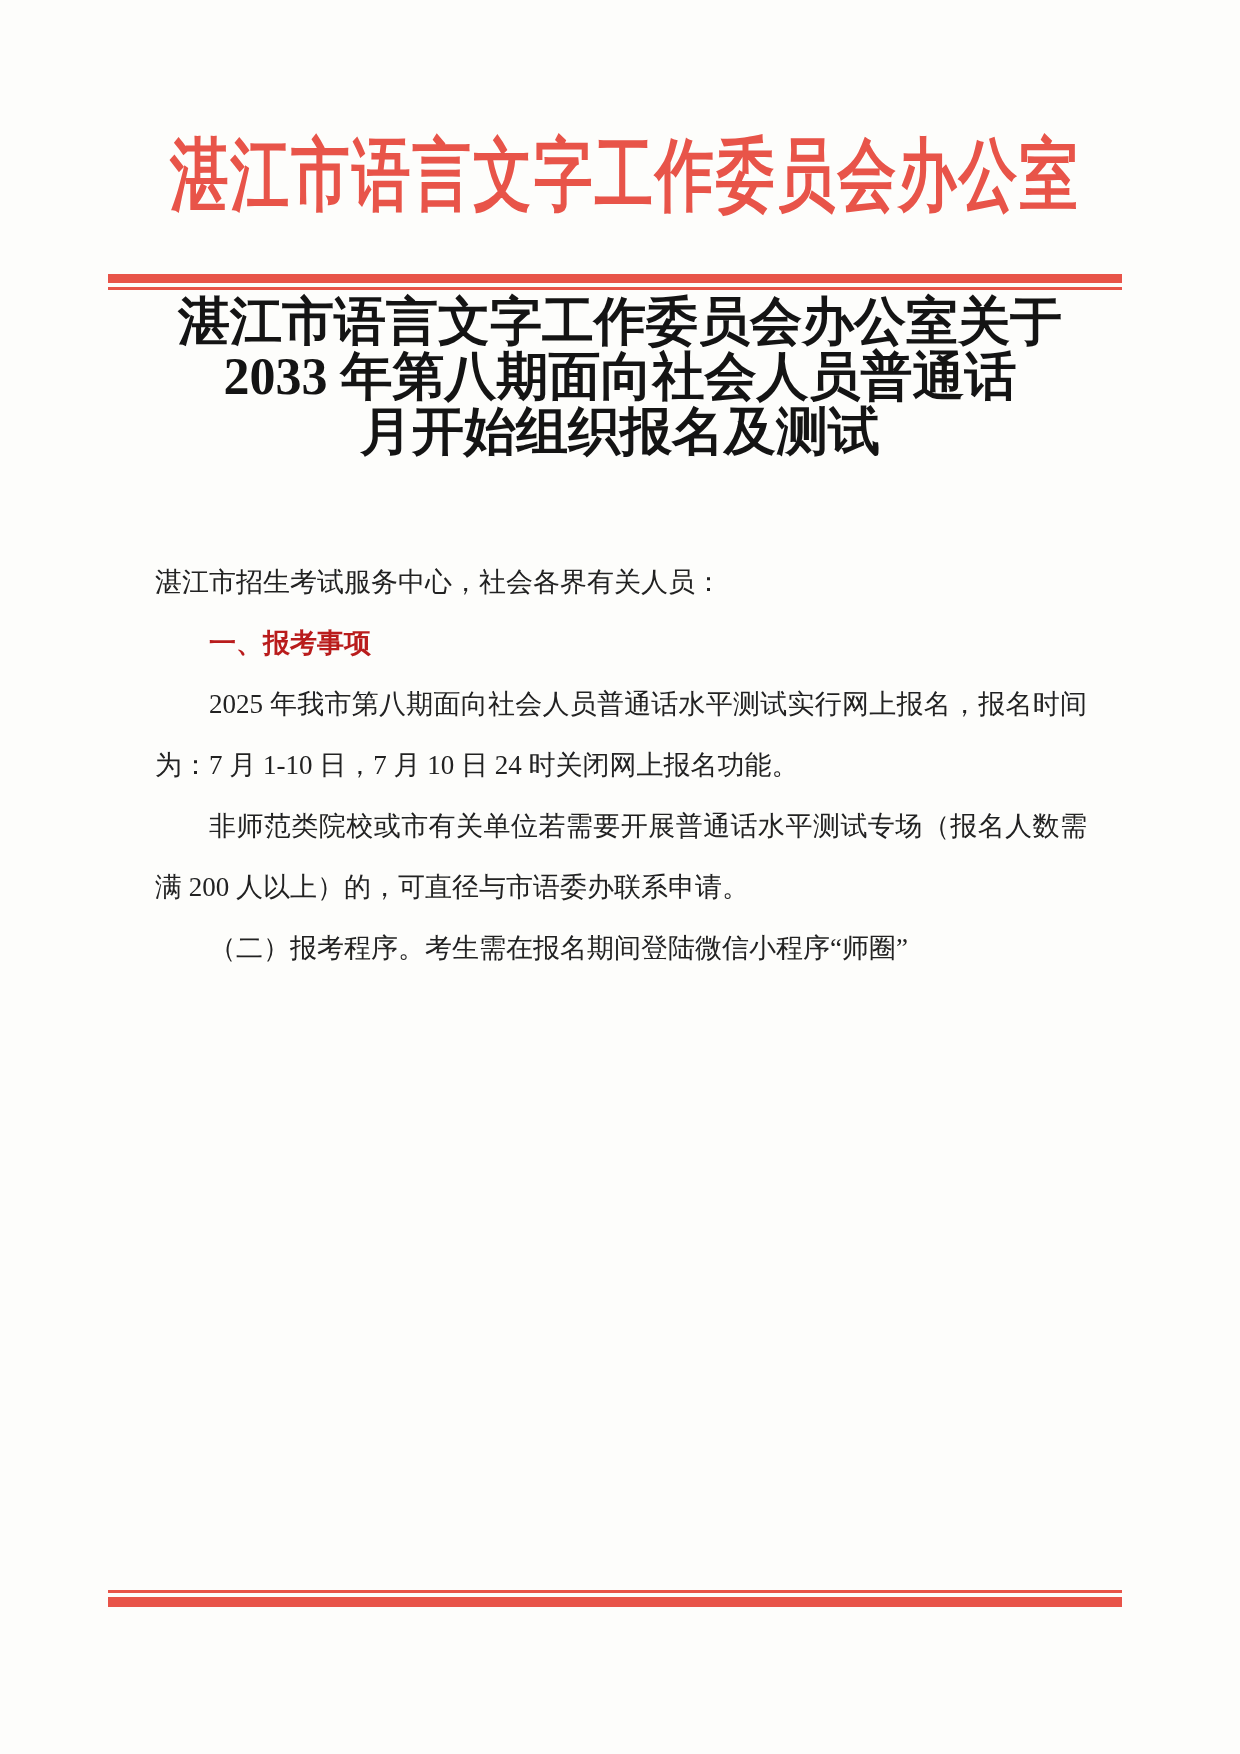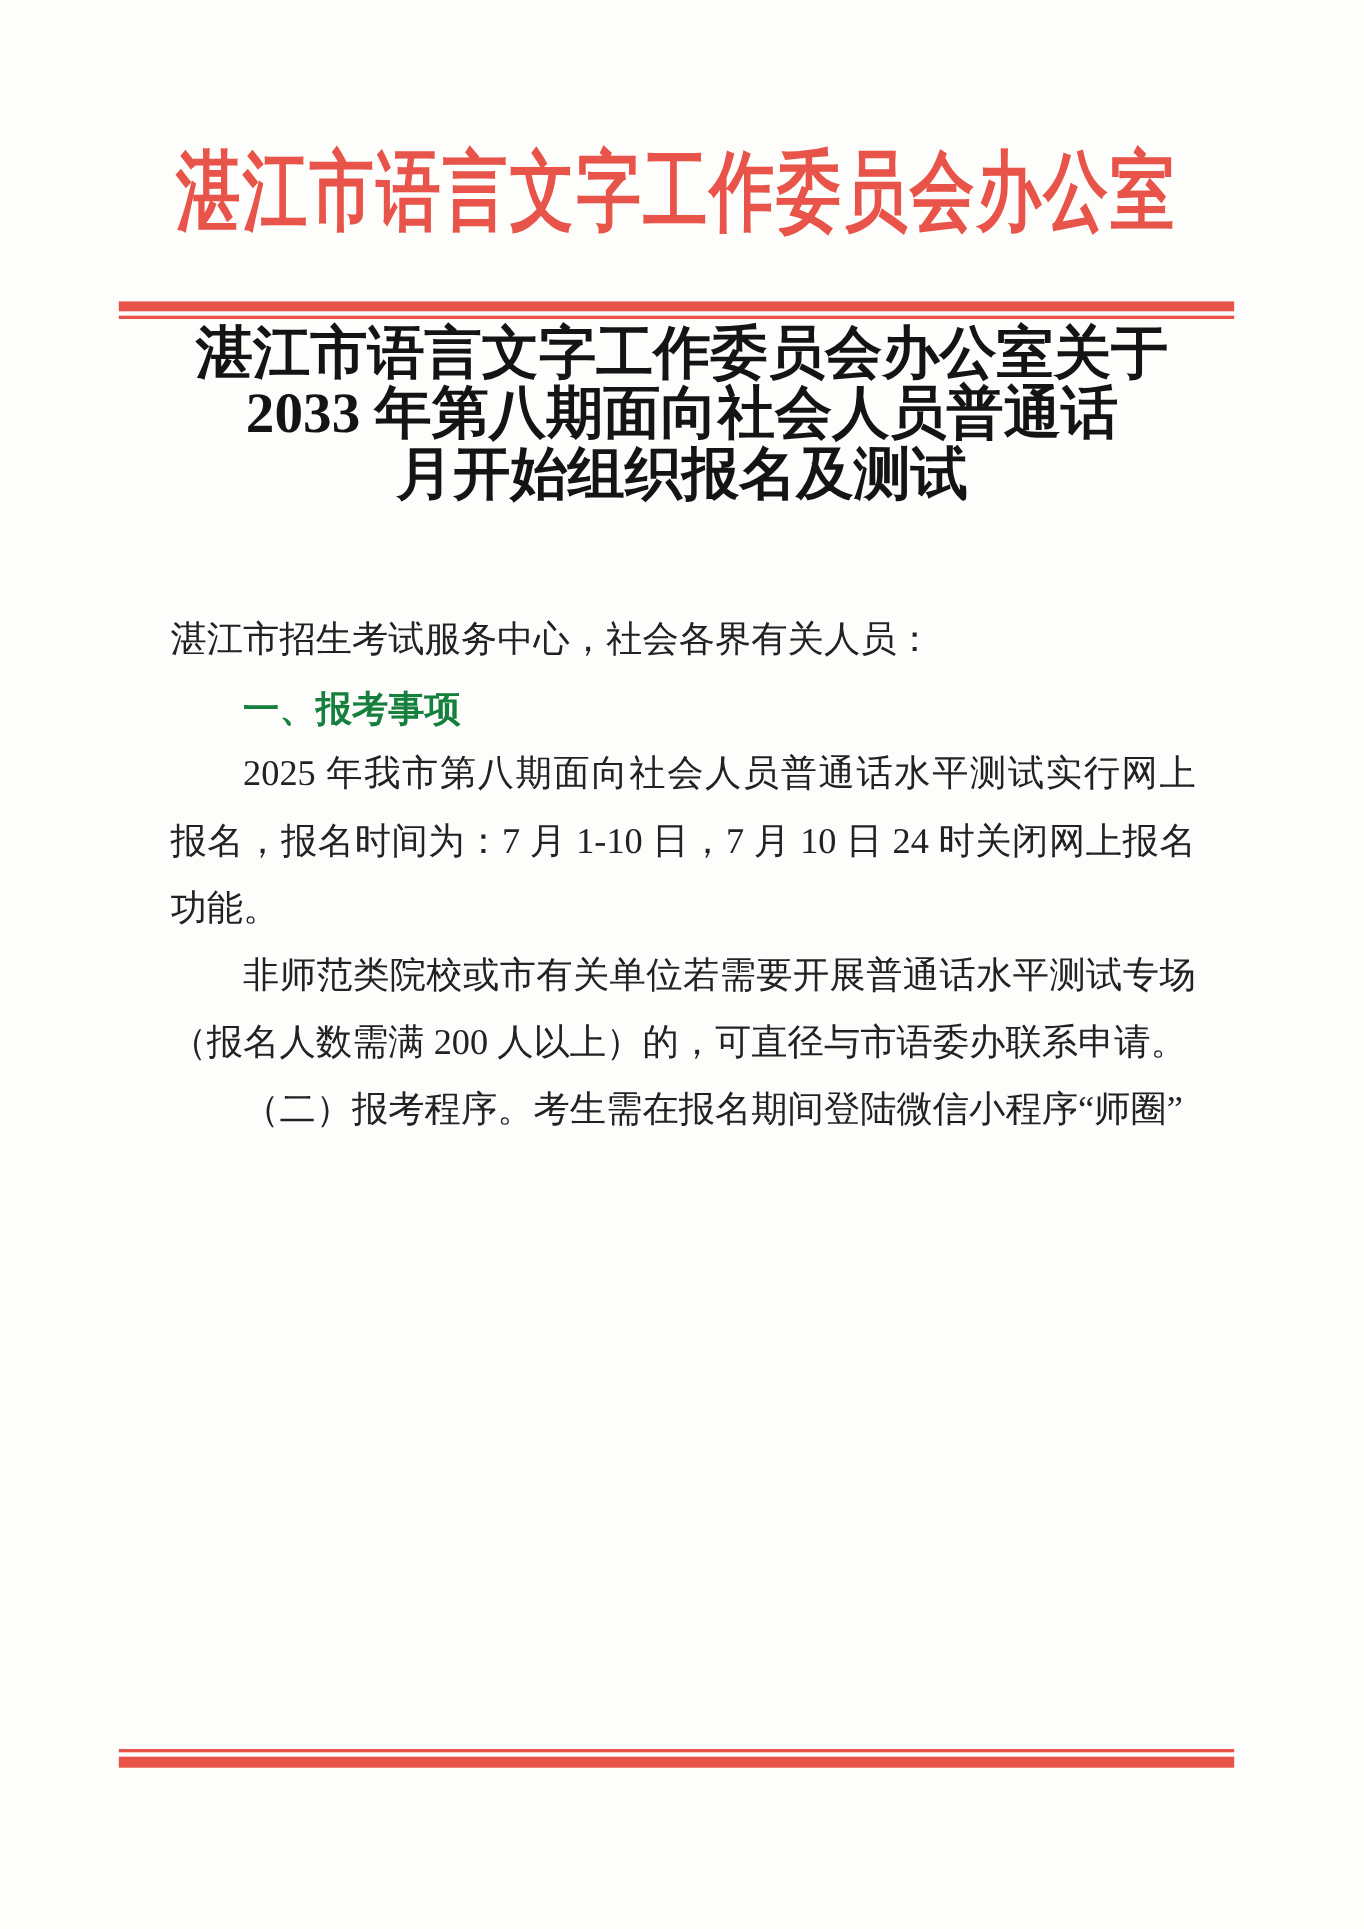--- a/index.html
+++ b/index.html
@@ -15,21 +15,21 @@
   .page{
     position:relative;
     width:1240px;height:1754px;
     background:#fdfdfb;
     overflow:hidden;
   }
   
   .letterhead{
     position:absolute;
     top:136px;left:0;width:1240px;
-    text-align:left;
+    text-align:right;
     white-space:nowrap;
   }
   .letterhead-inner{
     display:inline-block;
     font-size:79px;
     font-weight:700;
     color:var(--red);
     letter-spacing:3px;
     transform:scaleX(0.74);
     transform-origin:center;
@@ -55,39 +55,39 @@
     font-size:52px;
     line-height:55px;
     color:#141414;
   }
   .doc-title .title-line{display:block;}
   
   .body-text{
     position:absolute;
     top:552px;left:155px;
     width:932px;
-    font-size:33px;
+    font-size:27px;
     line-height:61px;
     color:var(--ink);
     text-align:justify;
   }
   .salutation{
     text-indent:0;
     margin:0;
   }
   .para{
     text-indent:2em;
     margin:0;
   }
   .section-heading{
     text-indent:2em;
     margin:0;
     font-family:"Liberation Sans", sans-serif;
     font-weight:600;
-    color:#15803d;
+    color:#b91c1c;
   }
 </style>
 </head>
 <body>
 
 <div class="page">
 
   <div class="letterhead">
     <span class="letterhead-inner">湛江市语言文字工作委员会办公室</span>
   </div>

